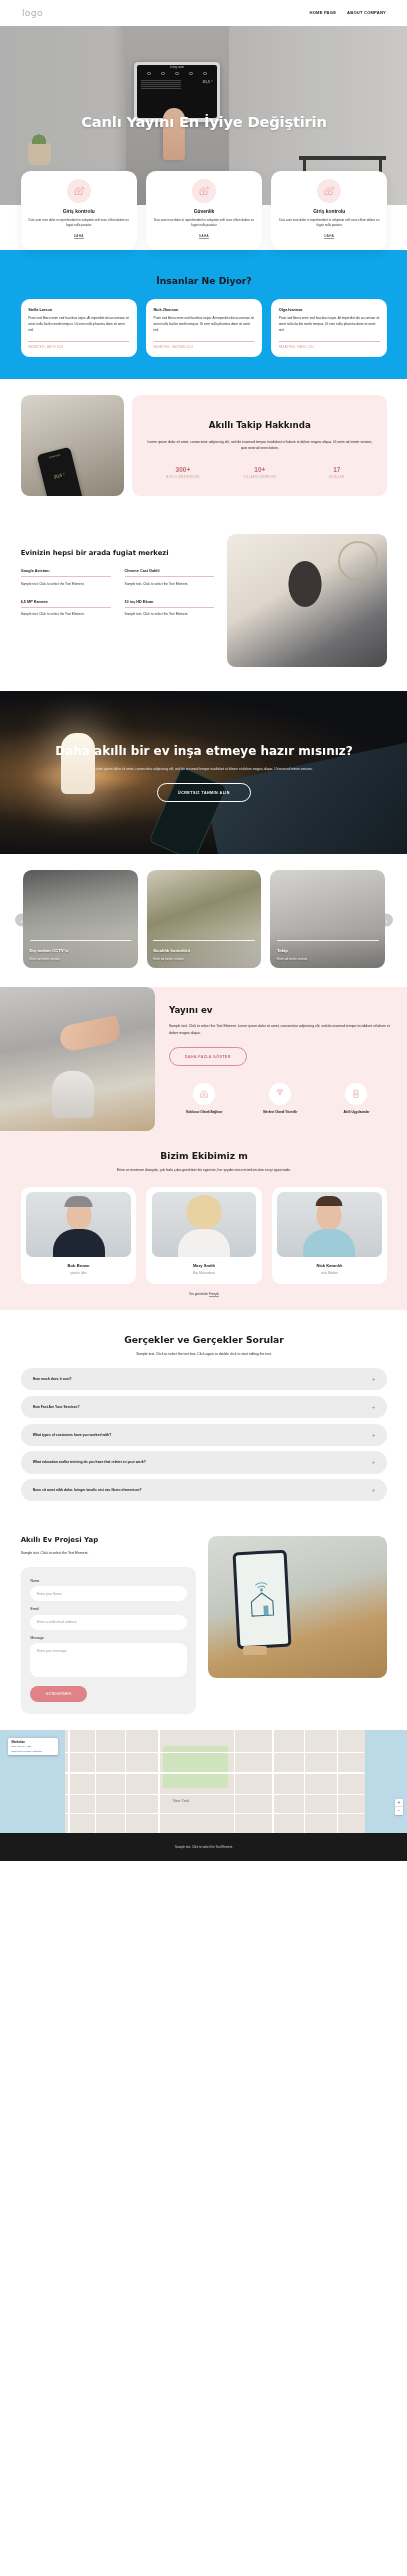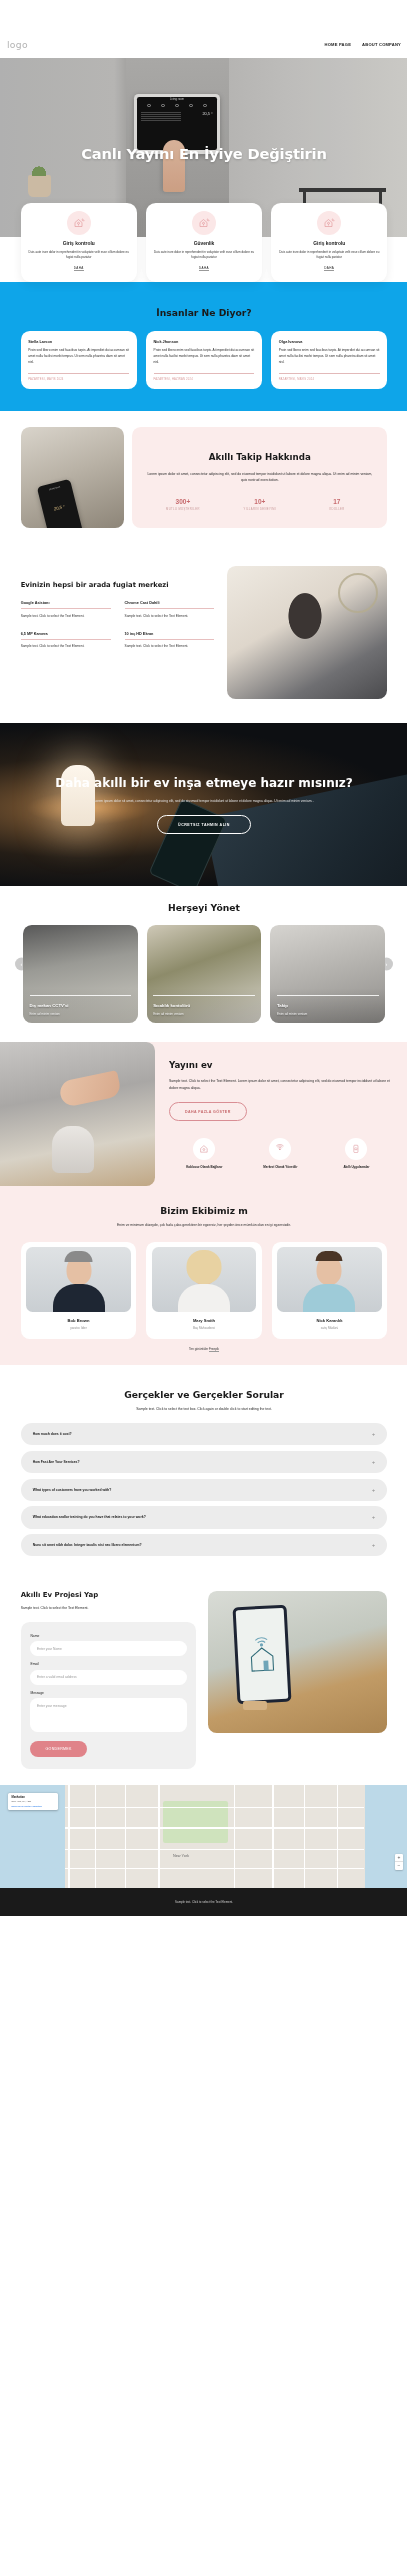--- a/index.html
+++ b/index.html
@@ -12,22 +12,21 @@
   }
   .page { width: 408px; position: relative; overflow: hidden; }
 
   
   .header {
     height: 25.6px;
     background: #fff;
     display: flex;
     align-items: center;
     justify-content: space-between;
-    padding: 0 7px;
-    margin-top: 32px;
+    padding: 0 22px;
   }
   .logo {
     font-size: 9.2px;
     color: #b3b3b3;
     letter-spacing: 0.3px;
     font-family: "DejaVu Sans", sans-serif;
   }
   .nav { display: flex; gap: 11px; }
   .nav a {
     font-size: 4.1px;
@@ -605,21 +604,20 @@
     <div class="blanket"></div>
     <div class="cphone"></div>
     <div class="cta-inner">
       <h2>Daha akıllı bir ev inşa etmeye hazır mısınız?</h2>
       <p>Lorem ipsum dolor sit amet, consectetur adipiscing elit, sed do eiusmod tempor incididunt ut labore et dolore magna aliqua. Ut enim ad minim veniam. .</p>
       <button class="cta-btn">ÜCRETSIZ TAHMIN ALIN</button>
     </div>
   </div>
 
   <div class="manage">
-    <h2>Herşeyi Yönet</h2>
     <div class="arrow left">
       <span>‹</span>
     </div>
     <div class="arrow right">
       <span>›</span>
     </div>
     <div class="mgrid">
       <div class="mcard">
         <div class="overlay">
           <div class="mrule"></div>

